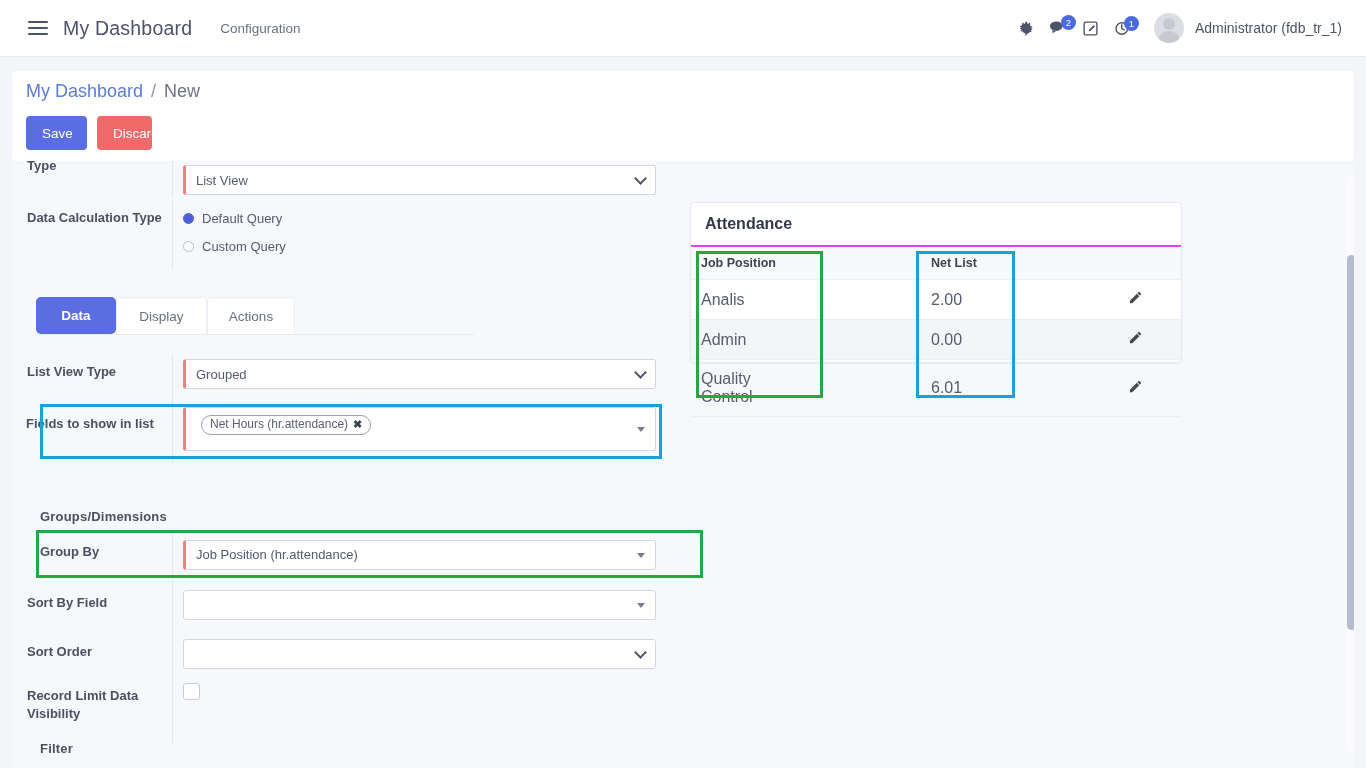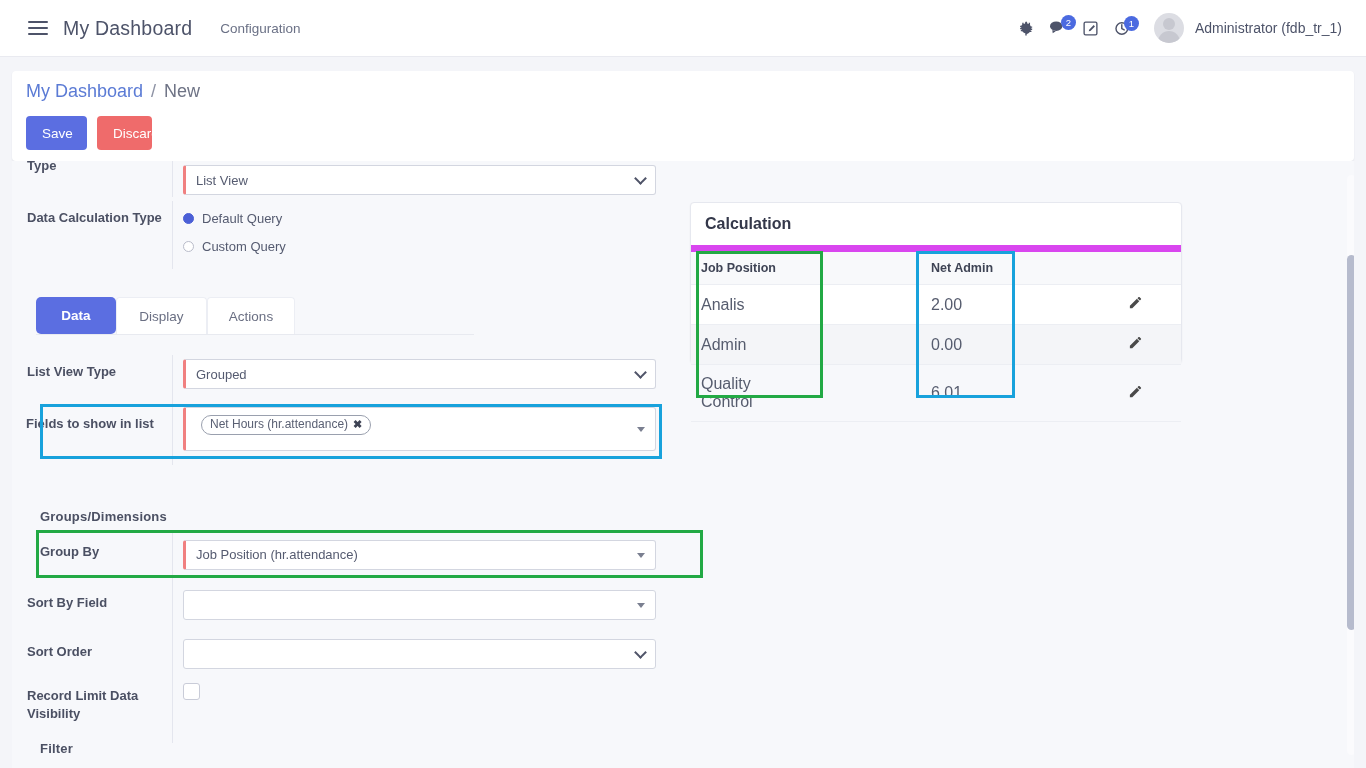--- a/index.html
+++ b/index.html
@@ -143,21 +143,21 @@
   .panel {
     position: absolute; left: 678px; top: 41px;
     width: 492px; height: 161px;
     background: #fff; border: 1px solid #e6e8ef; border-radius: 4px;
     box-shadow: 0 1px 2px rgba(20,24,55,.05);
   }
   .panel-title { padding: 12px 0 0 14px; font-size: 16px; font-weight: bold; color: #34384a; }
   table.att { width: 100%; border-collapse: collapse; margin-top: 12px; }
   table.att th {
     background: #f8f9fb; font-size: 12.5px; font-weight: bold; color: #3f4455;
-    text-align: left; padding: 9px 10px; border-top: 7px solid #d946ef;
+    text-align: left; padding: 9px 10px; border-top: 2px solid #d946ef;
     border-bottom: 1px solid #eceef3;
   }
   table.att td {
     font-size: 16px; color: #565c6e; padding: 10px;
     border-bottom: 1px solid #eceef3;
   }
   table.att tr.alt td { background: #f4f5f8; }
   table.att .c-pos { width: 125px; }
   table.att .c-mid { width: 105px; }
   table.att .c-net { width: 100px; }
@@ -356,27 +356,27 @@
     </div>
 
     <div class="section-h" style="position:absolute; top:580px; left:28px;">Filter</div>
 
     <div class="hl blue" style="top:243px; left:28px; width:622px; height:55px;"></div>
 
     <div class="hl green" style="top:369px; left:24px; width:667px; height:48px;"></div>
   </div>
 
   <div class="panel">
-    <div class="panel-title">Calculation</div>
+    <div class="panel-title">Attendance</div>
     <table class="att">
       <thead>
         <tr>
           <th class="c-pos">Job Position</th>
           <th class="c-mid"></th>
-          <th class="c-net">Net Admin</th>
+          <th class="c-net">Net List</th>
           <th class="c-act"></th>
         </tr>
       </thead>
       <tbody>
         <tr>
           <td>Analis</td>
           <td></td>
           <td>2.00</td>
           <td class="c-act">
             <span class="pencil">

